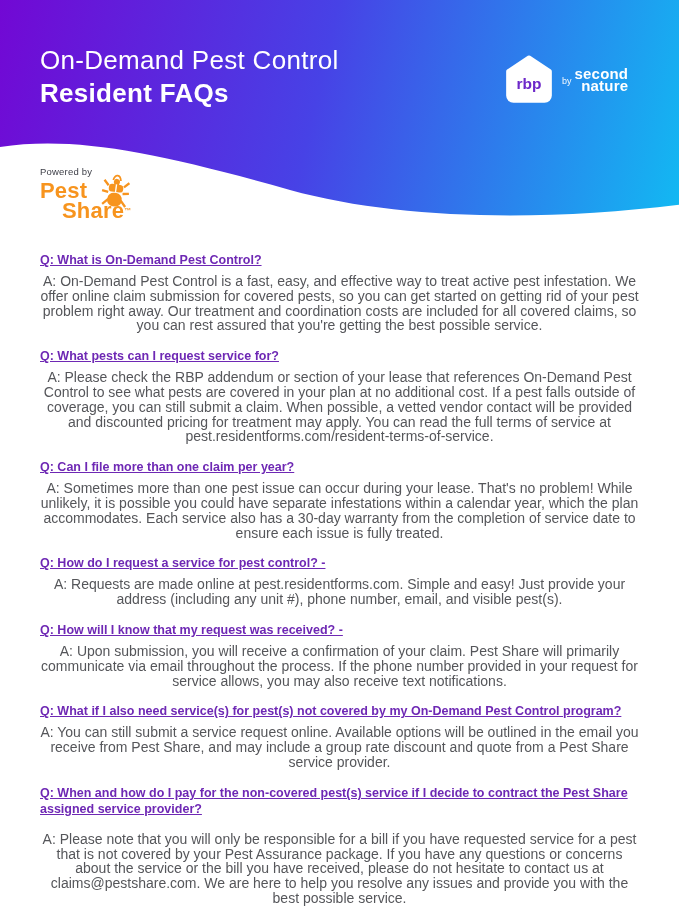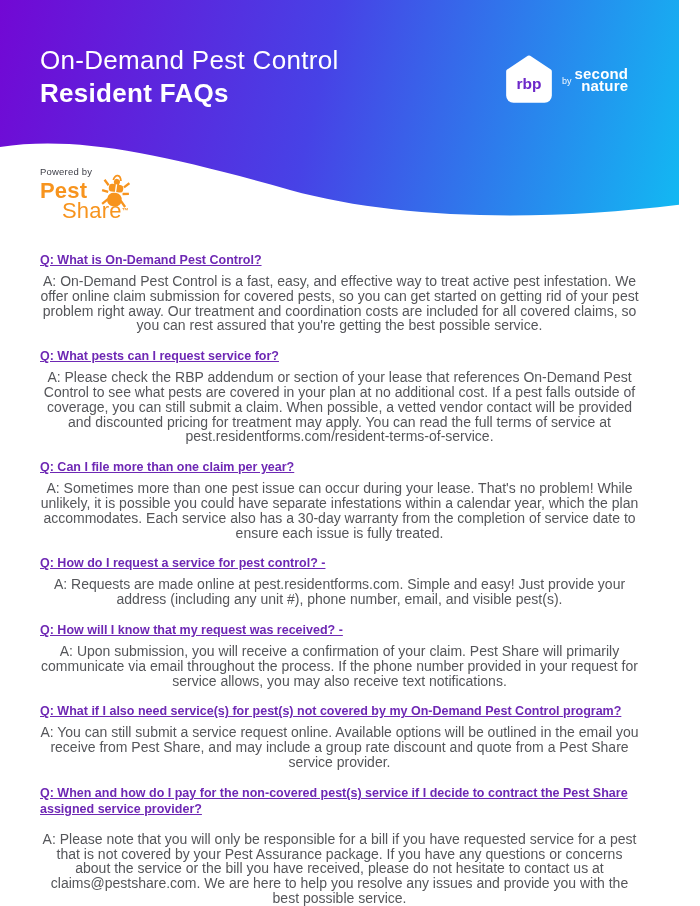--- a/index.html
+++ b/index.html
@@ -20,21 +20,21 @@
   .rbp-badge{width:50px;height:56px;display:block;}
   .brand-text{margin-left:8px;margin-top:16px;color:#fff;display:flex;align-items:center;}
   .by{font-size:9px;margin-top:2px;margin-right:3px;opacity:.95;}
   .brand-stack{display:flex;flex-direction:column;align-items:flex-end;}
   .brand-stack span{font-size:15px;font-weight:700;line-height:12px;letter-spacing:.2px;}
   
   .powered{position:absolute;left:40px;top:166px;width:120px;}
   .powered-label{font-size:9.5px;color:#3f4049;letter-spacing:.2px;}
   .ps-word1{font-size:22px;font-weight:700;color:#f7941e;line-height:21px;margin-top:3px;letter-spacing:.2px;}
   .ps-word2-row{margin-left:22px;line-height:20px;}
-  .ps-word2{font-size:22px;font-weight:400;color:#f7941e;letter-spacing:.2px;}
+  .ps-word2{font-size:22px;font-weight:700;color:#f7941e;letter-spacing:.2px;}
   .tm{font-size:7px;color:#f7941e;vertical-align:top;font-weight:700;}
   .bug{position:absolute;left:61px;top:7px;width:29px;height:38px;}
   
   .content{padding:22px 40px 0 40px;}
   .faq{margin-bottom:15px;}
   .q{font-size:12.5px;font-weight:700;color:#6e28b4;line-height:16px;margin:0 0 6px 0;text-decoration:underline;}
   .a{font-size:14px;color:#55565a;line-height:14.8px;margin:0;text-align:center;}
 </style>
 </head>
 <body>

